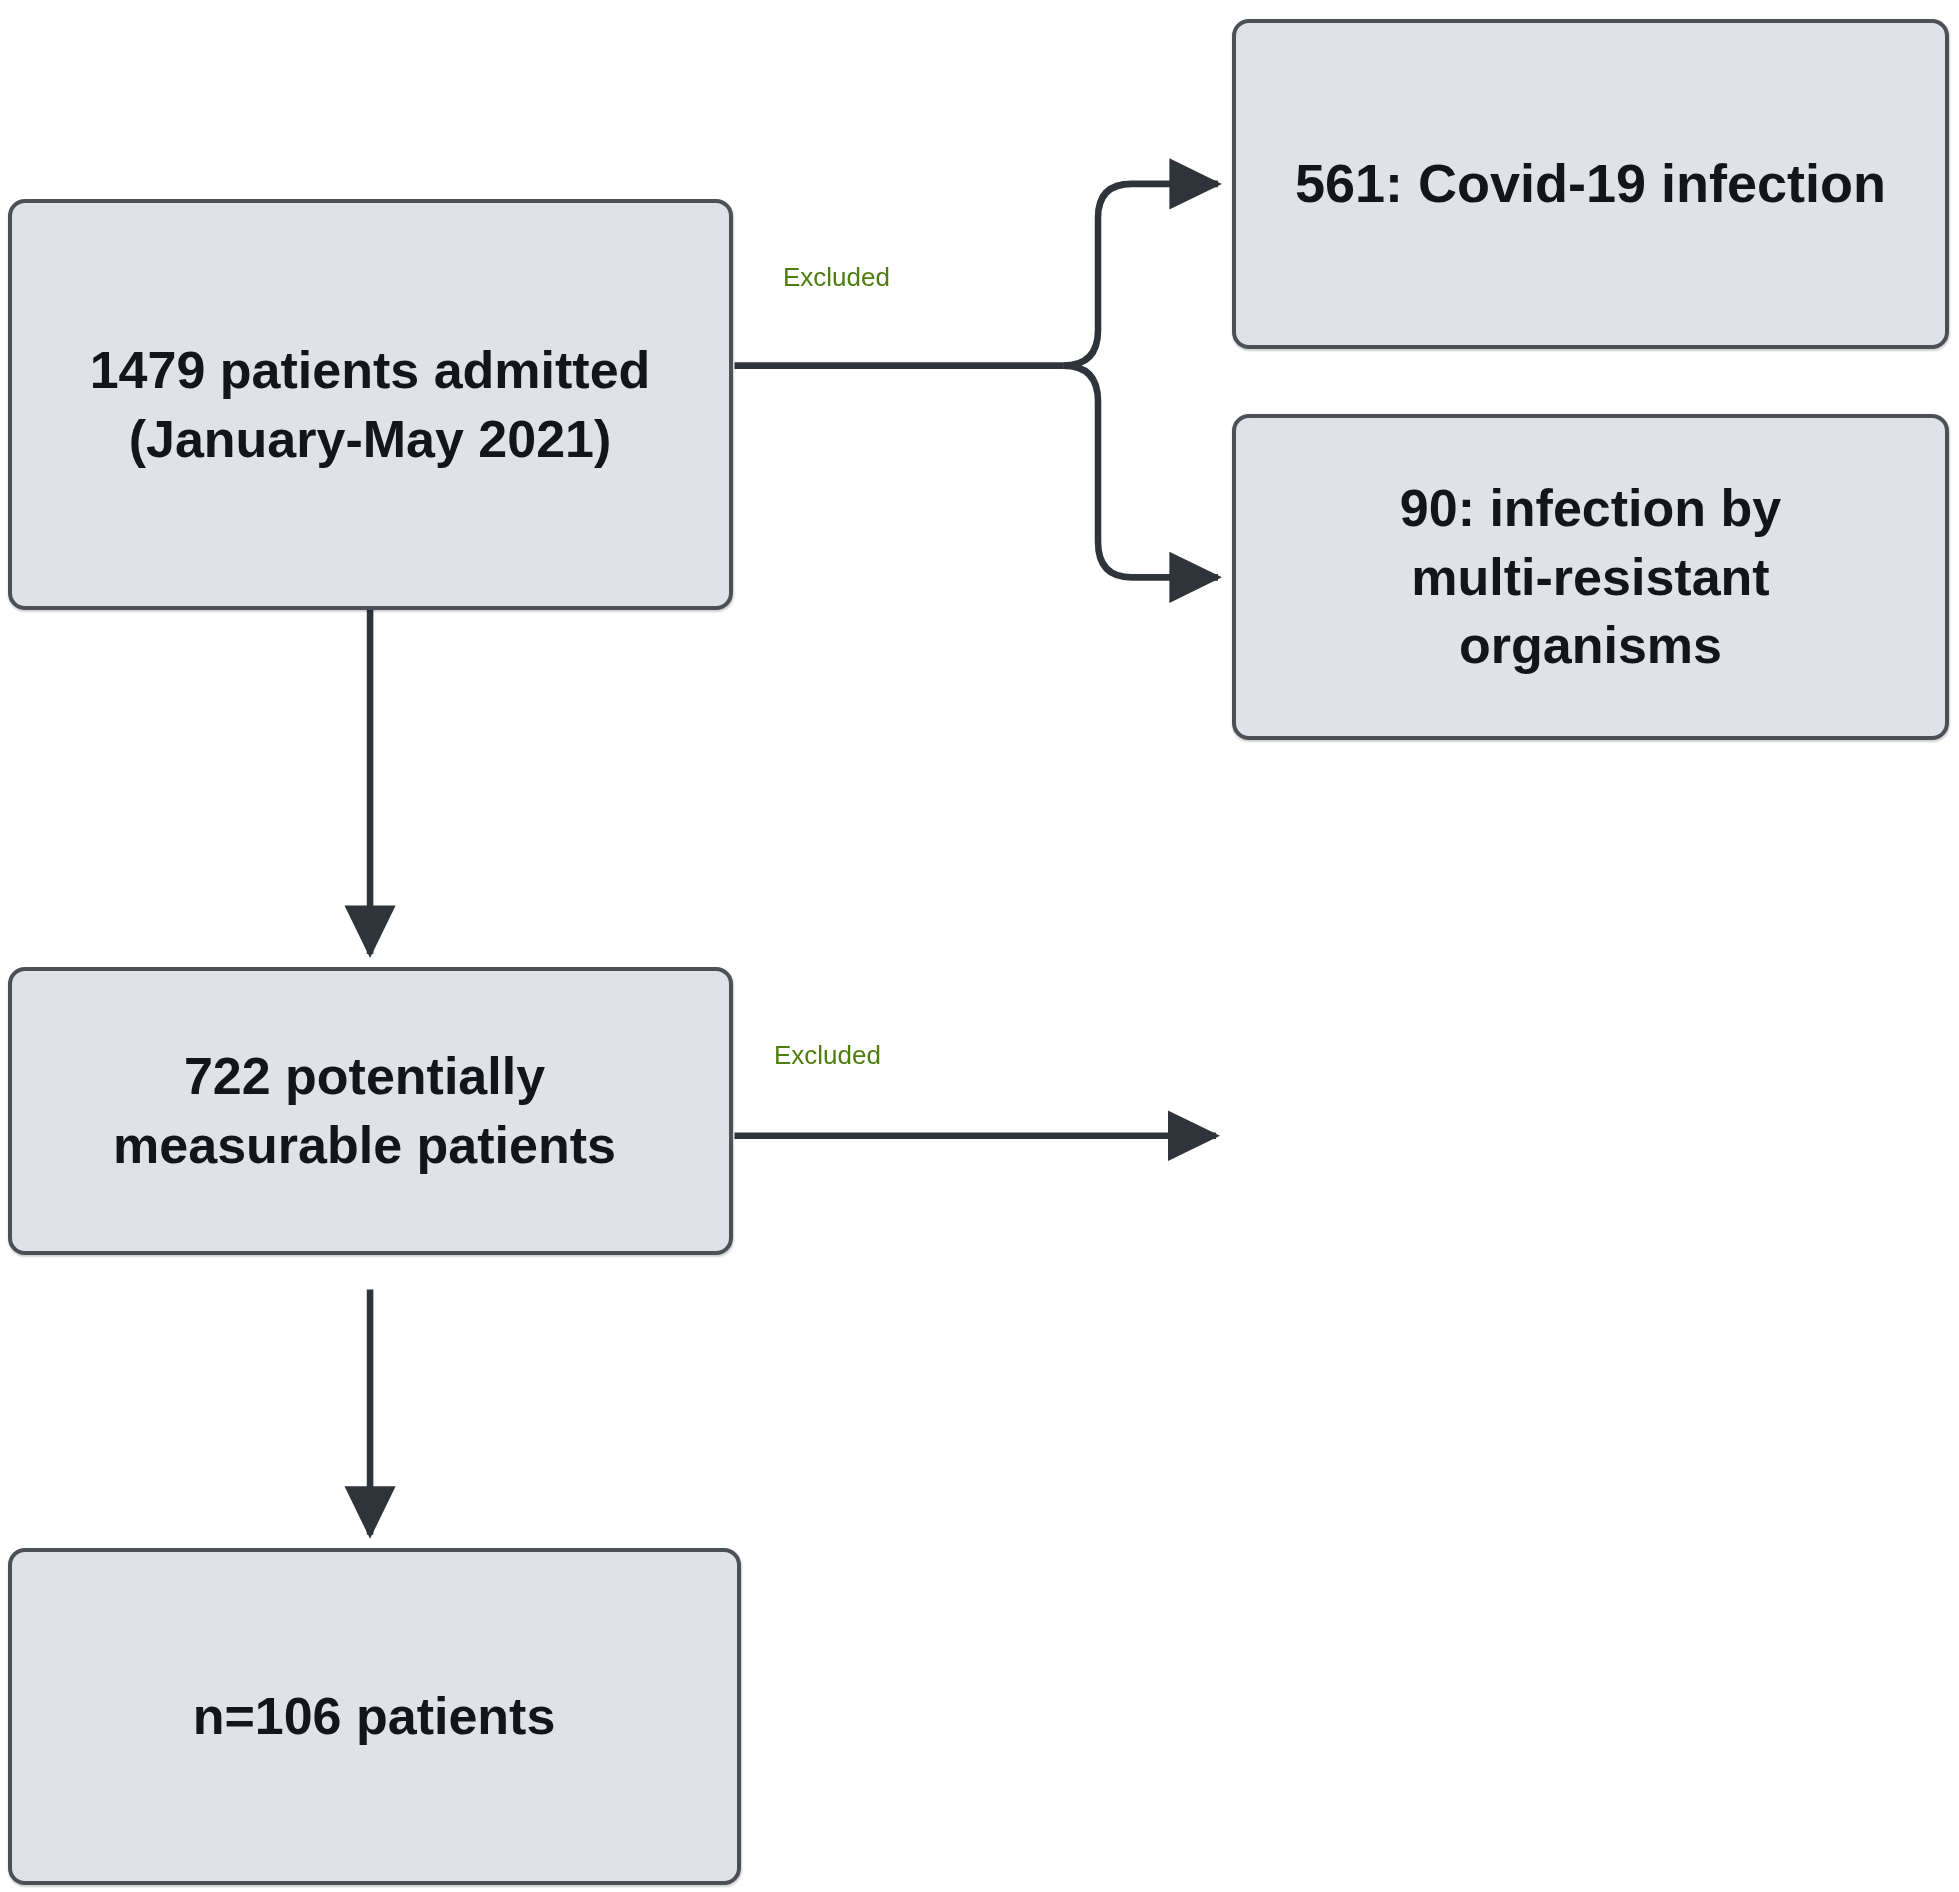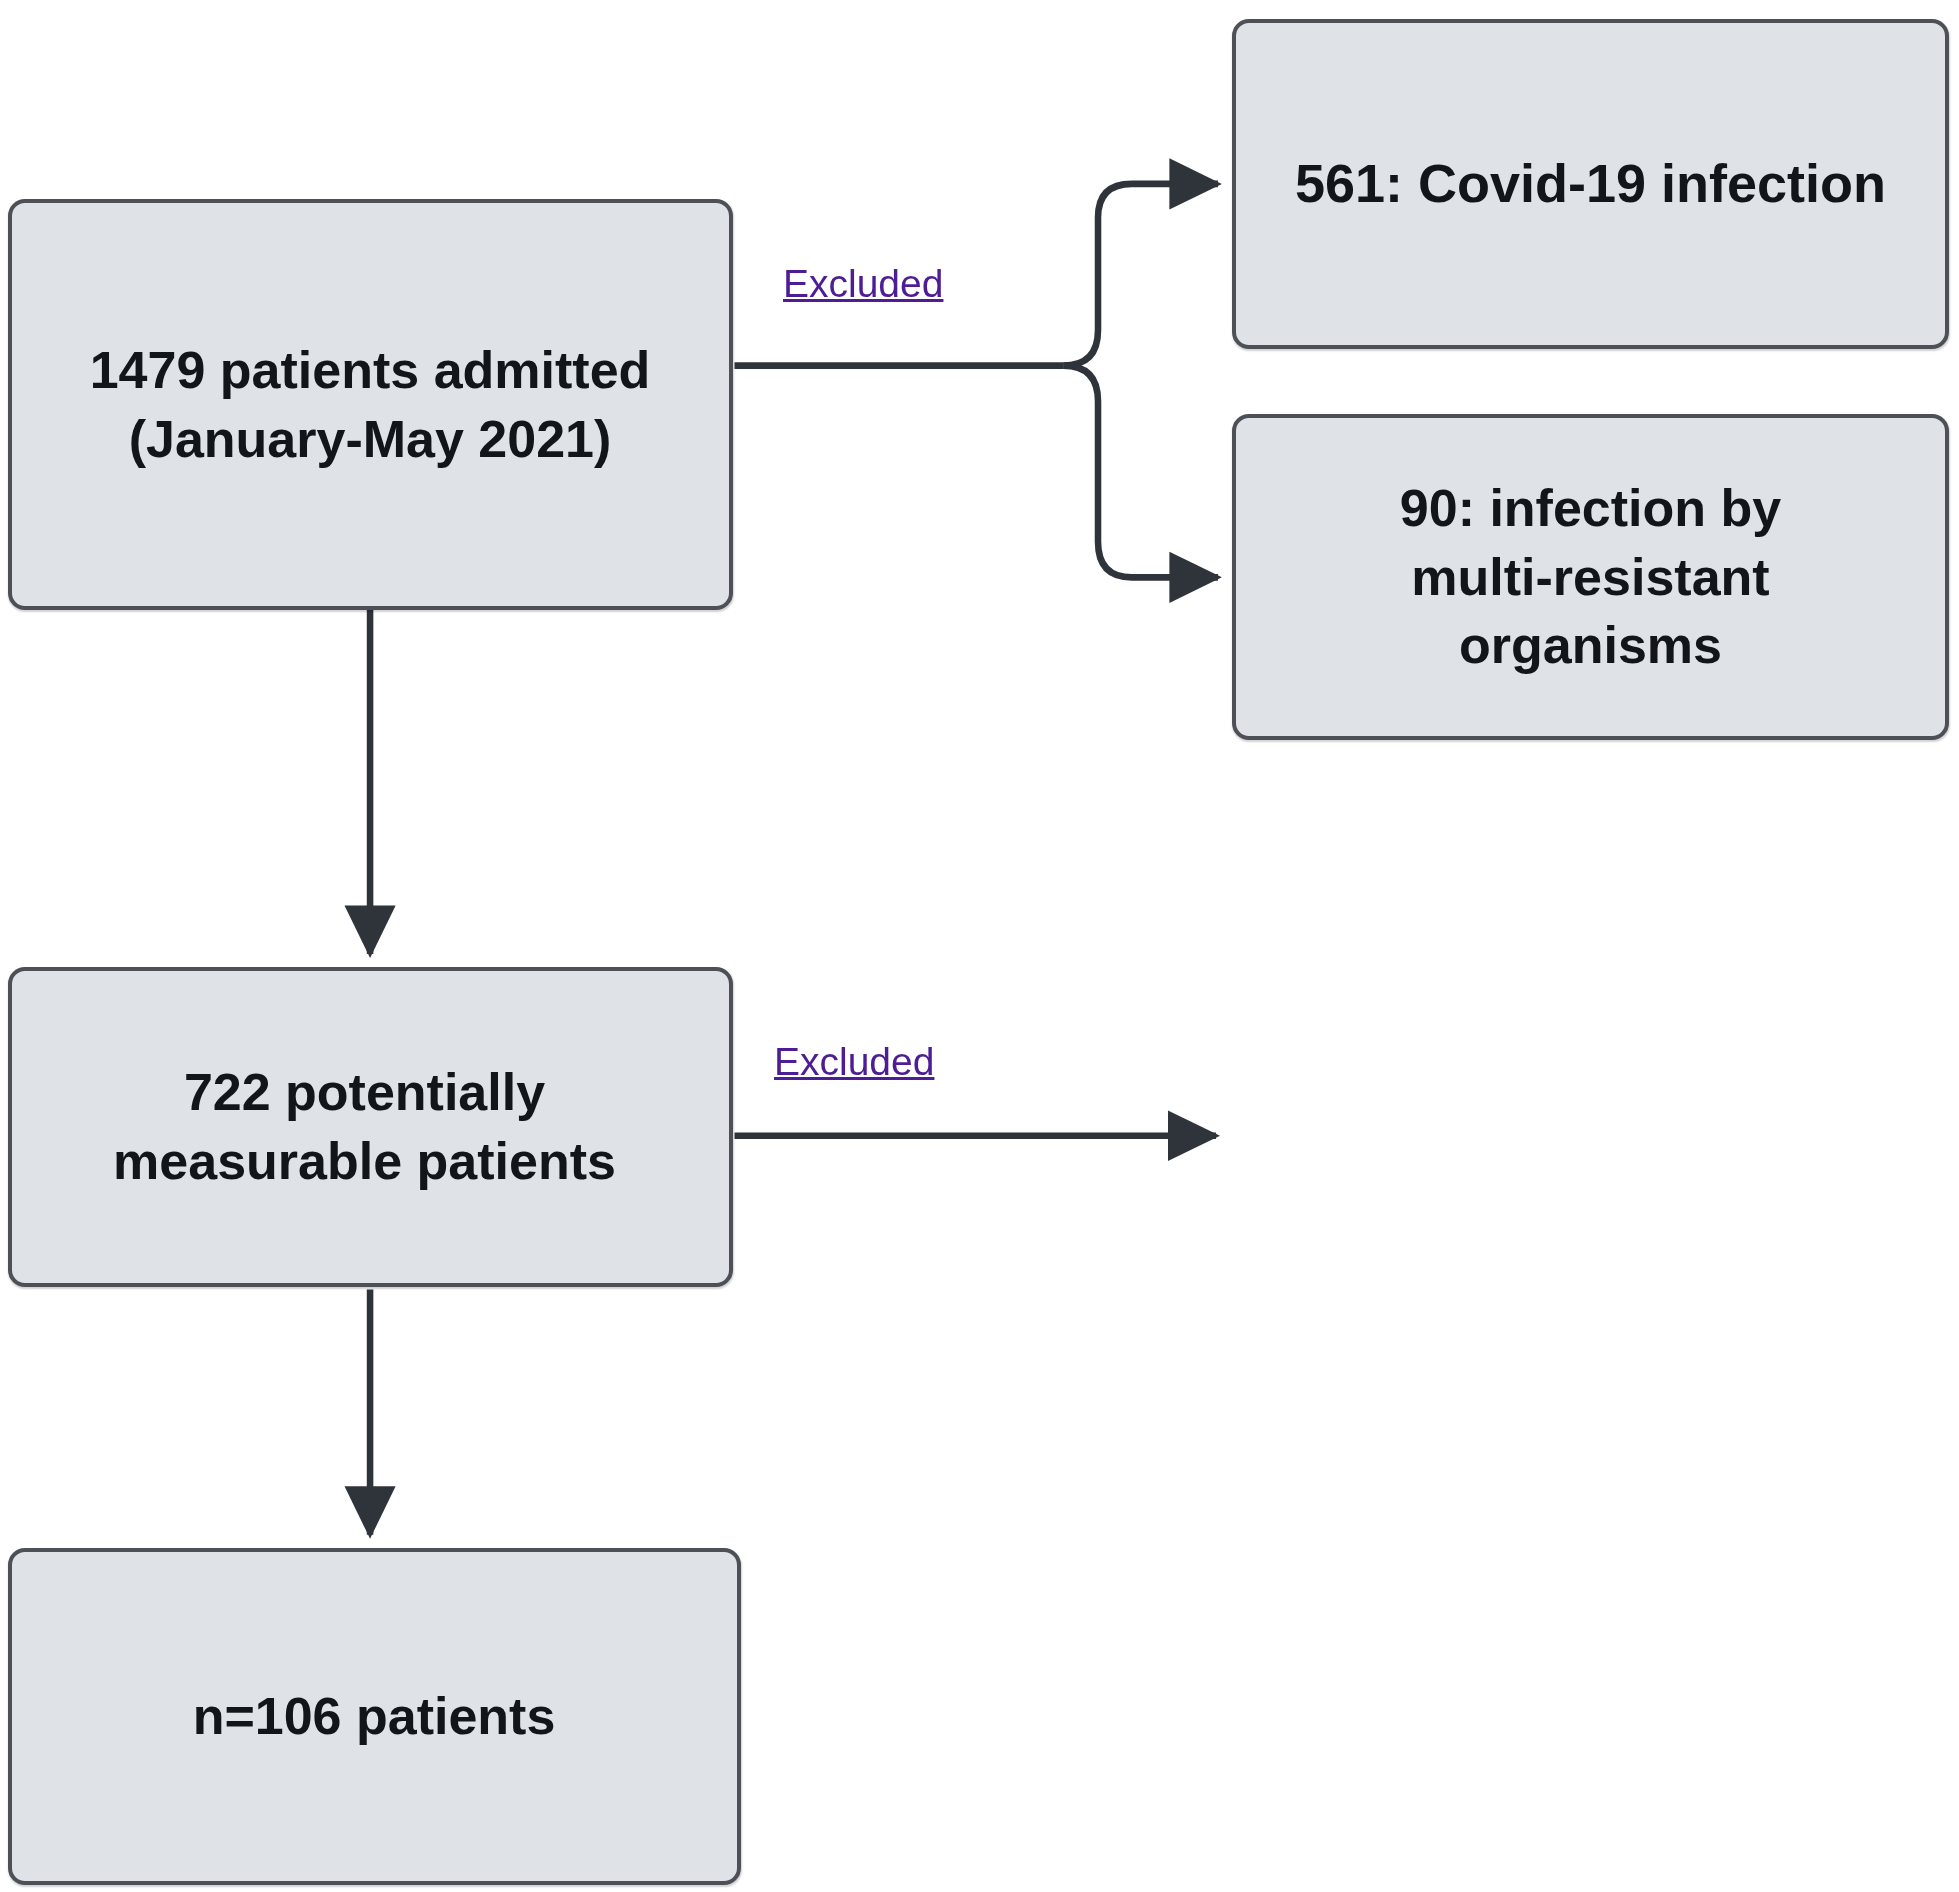--- a/index.html
+++ b/index.html
@@ -41,31 +41,30 @@
     padding: 9.4px 24px;
     box-shadow: 0.9px 1.9px 1.9px rgba(0,0,0,0.18);
     font-weight: bold;
   }
   .node-text {
     display: block;
     white-space: pre-line;
   }
   .edge-label {
     position: absolute;
-    font-size: 39px;
-    color: #4c1d95;
+    font-size: 26px;
+    color: #4d7c0f;
     line-height: 1;
     white-space: nowrap;
-    text-decoration: underline;
   }
   
   #node-admitted   { left: 7.5px;    top: 199px;  width: 725px;  height: 411px; }
   #node-covid      { left: 1232px; top: 19px;   width: 717px;  height: 330px; font-size: 54px; }
   #node-mdro       { left: 1232px; top: 414px;  width: 717px;  height: 326px; }
-  #node-measurable { left: 7.5px;    top: 967px; width: 725px;  height: 320px; padding-left: 13px; }
+  #node-measurable { left: 7.5px;    top: 967px; width: 725px;  height: 288px; padding-left: 13px; }
   #node-bedrot     { left: 1230px; top: 968px; width: 719px;  height: 372px; }
   #node-final      { left: 7.5px;    top: 1548px; width: 733px;  height: 337px; }
 
   #label-excluded-1 { left: 783px; top: 264px;  }
   #label-excluded-2 { left: 774px; top: 1042px; }
 </style>
 </head>
 <body>
 
 <div id="canvas">

